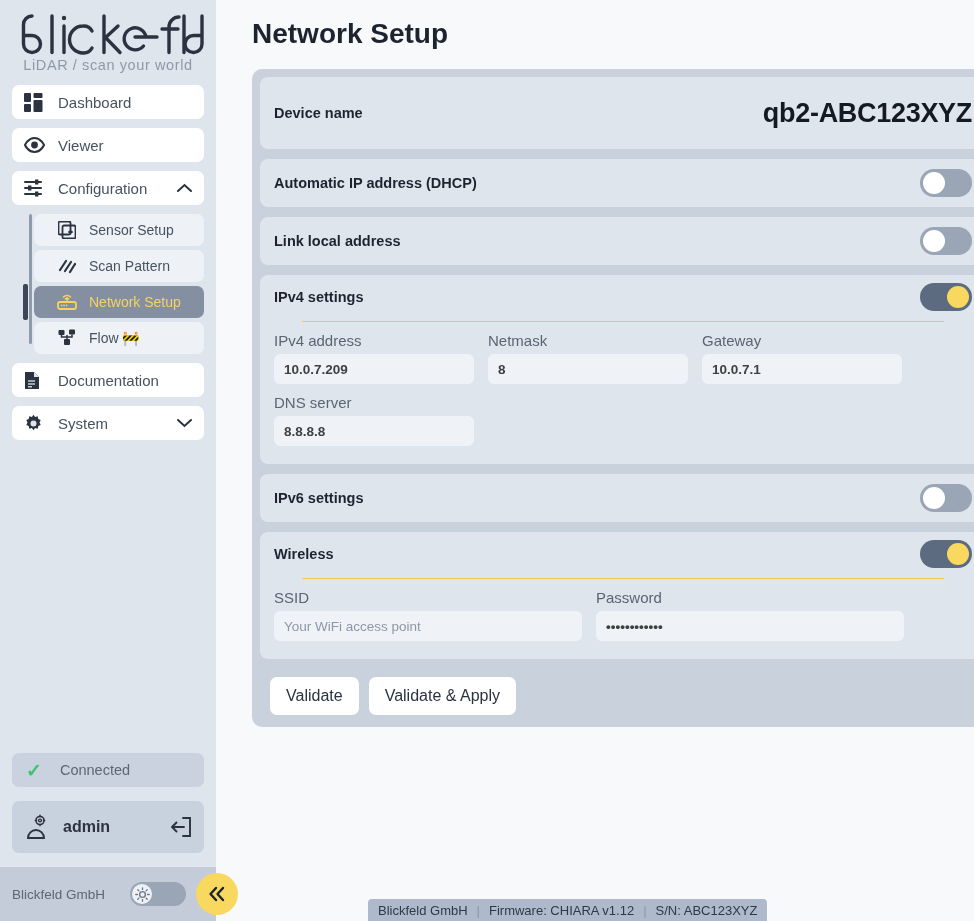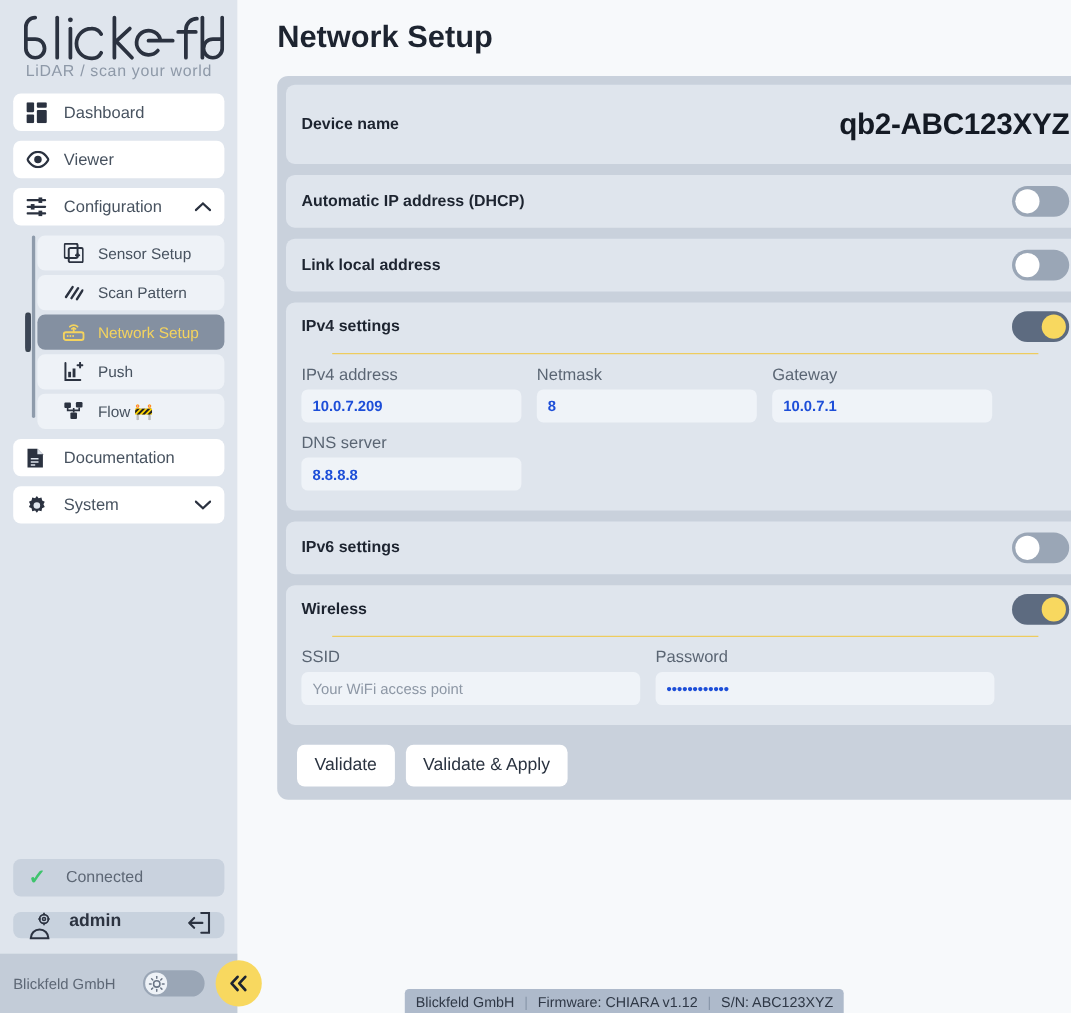--- a/index.html
+++ b/index.html
@@ -68,23 +68,23 @@
 
   .status-pill {
     margin: 0 12px 14px 12px; height: 34px;
     background: #c9d2de; border-radius: 7px;
     display: flex; align-items: center; padding: 0 14px;
     color: #5c6personal; color: #5d6775; font-size: 14.5px;
   }
   .check { color: #3ec46d; font-size: 19px; font-weight: bold; margin-right: 18px; line-height: 1;}
 
   .user-pill {
-    margin: 0 12px 14px 12px; height: 24px;
+    margin: 0 12px 14px 12px; height: 52px;
     background: #c8d2de; border-radius: 7px;
-    display: flex; padding: 0 12px;
+    display: flex; align-items: center; padding: 0 12px;
     cursor: pointer;
   }
   .user-pill .uname { color: #2c3340; font-size: 16px; font-weight: bold; margin-left: 13px; }
   .user-pill .logout { margin-left: auto; display:flex; }
 
   .side-footer {
     height: 54px; background: #c3ccd8;
     display: flex; align-items: center;
     padding: 0 12px; position: relative;
   }
@@ -159,21 +159,21 @@
     display: flex; flex-wrap: wrap; padding: 0 14px 14px 14px;
   }
   .field { margin-right: 14px; margin-bottom: 4px; }
   .field .flabel {
     font-size: 15px; color: #5a6573; margin-bottom: 5px;
   }
   .field input {
     height: 30px; border: none; border-radius: 6px;
     background: #eff3f8; padding: 0 10px;
     font-family: "Liberation Sans", sans-serif;
-    font-size: 13.5px; font-weight: bold; color: #1d4ed8;
+    font-size: 13.5px; font-weight: bold; color: #404040;
     outline: none;
   }
   .field input::placeholder { color: #8d97a5; font-weight: normal; }
   .w-ip { width: 200px; }
   .w-nm { width: 200px; }
   .w-gw { width: 200px; }
   .w-ssid { width: 308px; }
   .w-pass { width: 308px; }
 
   .actions {
@@ -300,31 +300,20 @@
               <circle cx="7" cy="12.5" r="0.9" fill="#f4d35e"></circle>
               <circle cx="9.5" cy="12.5" r="0.9" fill="#f4d35e"></circle>
               <path d="M10 9 L10 5" stroke="#f4d35e" stroke-width="1.6" stroke-linecap="round"></path>
               <path d="M6.5 4 a5 5 0 0 1 7 0" fill="none" stroke="#f4d35e" stroke-width="1.6" stroke-linecap="round"></path>
               <path d="M8.3 6 a2.5 2.5 0 0 1 3.4 0" fill="none" stroke="#f4d35e" stroke-width="1.5" stroke-linecap="round"></path>
             </svg>
           </span>
           <span>Network Setup</span>
         </div>
 
-        <div class="sub-item">
-          <span class="ic">
-            <svg width="18" height="18" viewBox="0 0 18 18">
-              <path d="M1.5 1 V16.5 H15" fill="none" stroke="#2b3240" stroke-width="1.8" stroke-linecap="round"></path>
-              <rect x="4" y="9" width="2.6" height="5" fill="#2b3240"></rect>
-              <rect x="8" y="6" width="2.6" height="8" fill="#2b3240"></rect>
-              <path d="M12.5 3 H17 M14.8 0.8 V5.2" stroke="#2b3240" stroke-width="1.8" stroke-linecap="round"></path>
-            </svg>
-          </span>
-          <span>Push</span>
-        </div>
 
         <div class="sub-item">
           <span class="ic">
             <svg width="18" height="18" viewBox="0 0 18 18">
               <rect x="0.5" y="1" width="6" height="5" rx="1" fill="#2b3240"></rect>
               <rect x="11" y="0.5" width="6" height="5" rx="1" fill="#2b3240"></rect>
               <rect x="6" y="10" width="6" height="6" rx="1" fill="#2b3240"></rect>
               <path d="M9 6 V10 M3.5 6 V8 H14 V5.5" stroke="#2b3240" stroke-width="1.5" fill="none"></path>
             </svg>
           </span>

